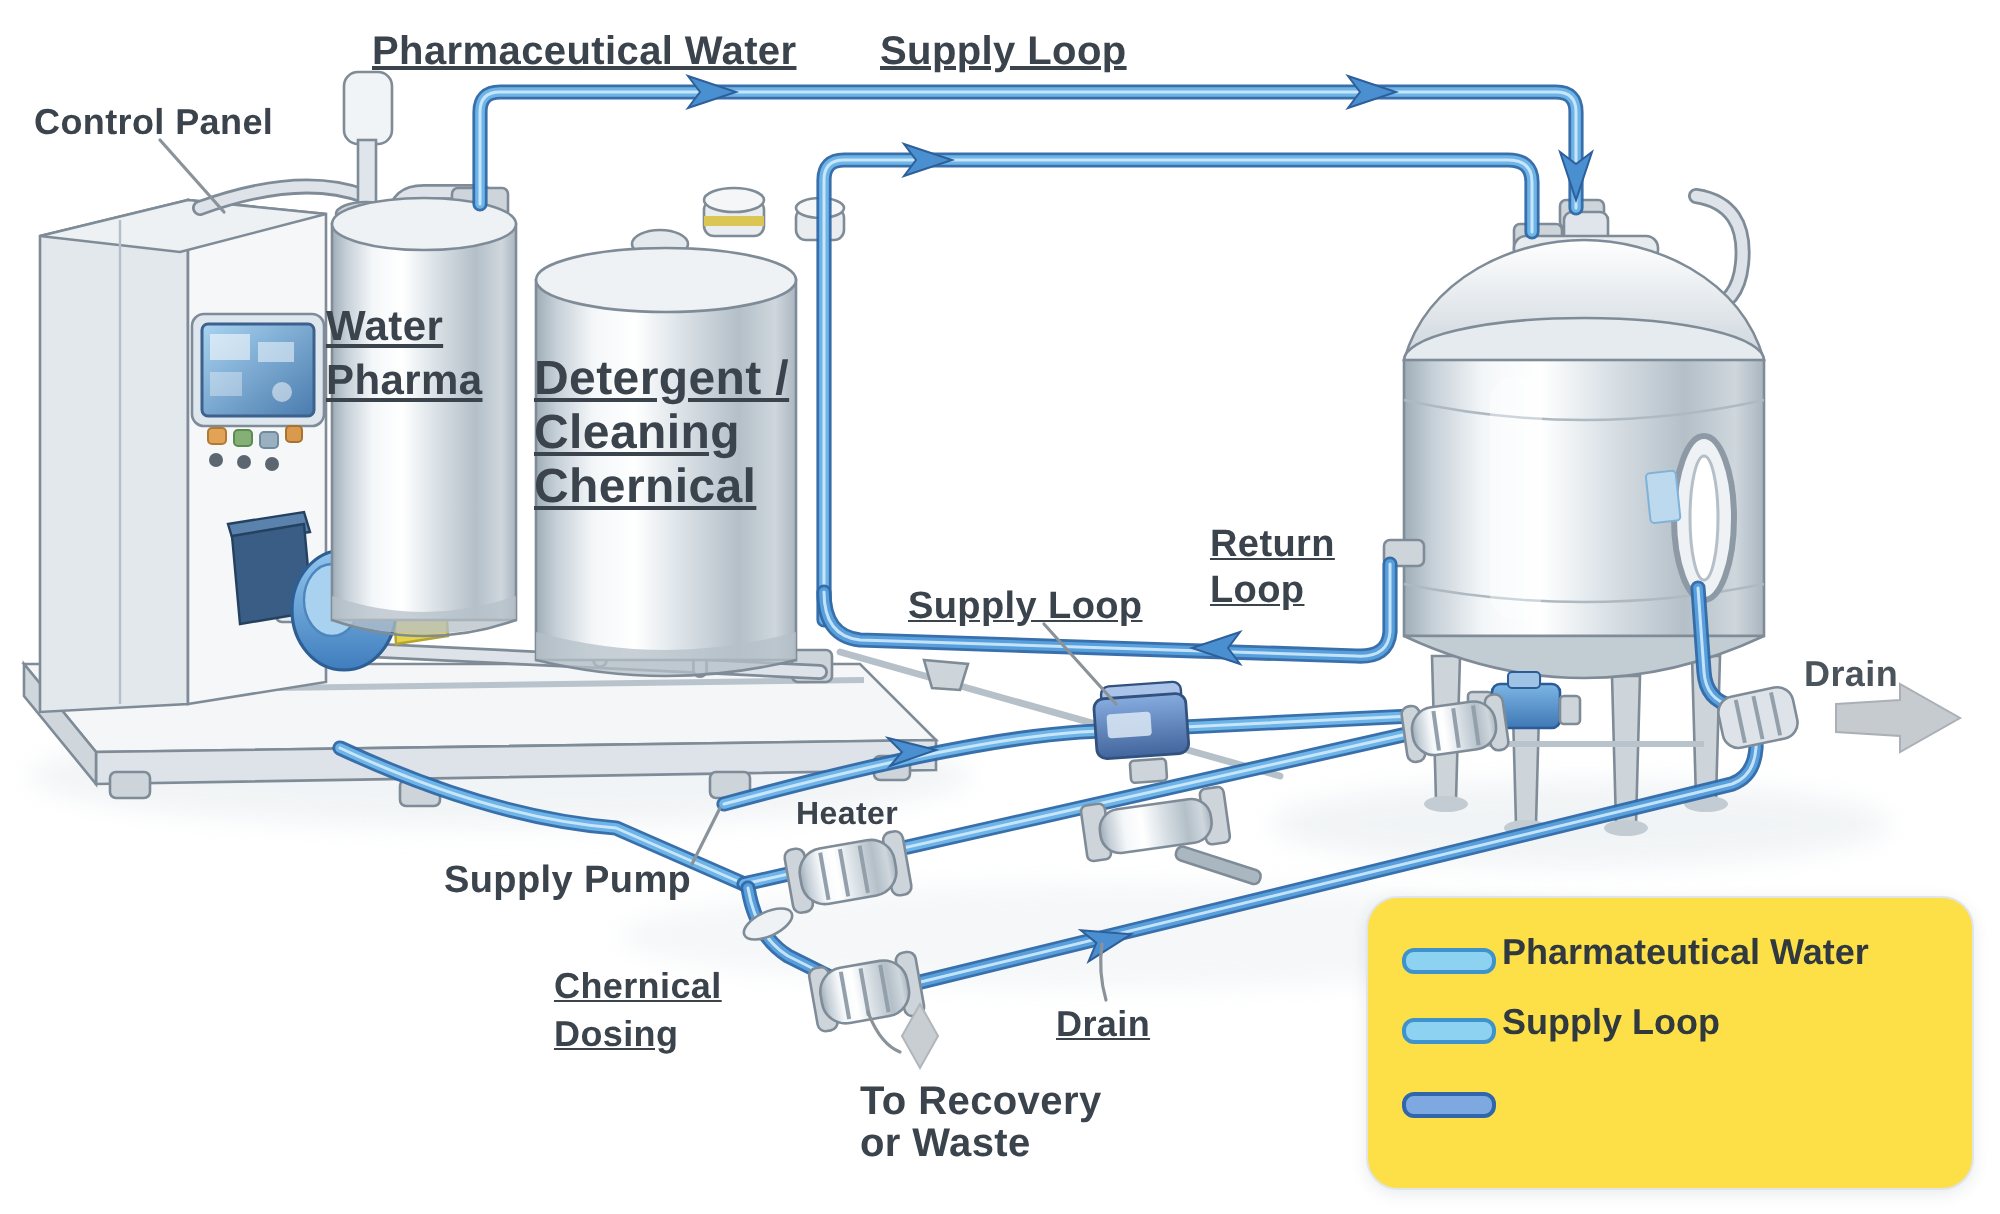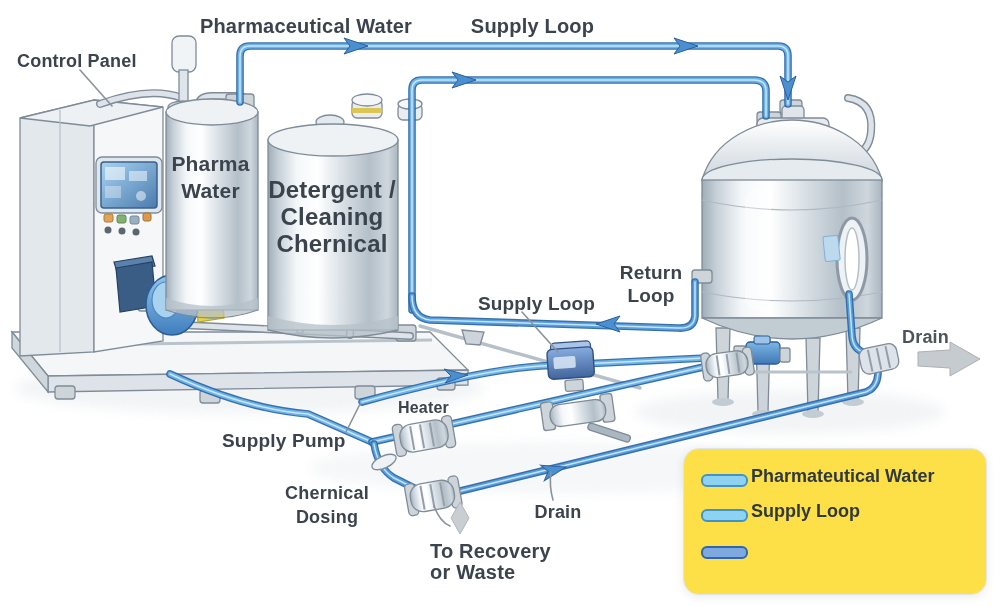--- a/index.html
+++ b/index.html
@@ -12,21 +12,21 @@
   .pC2{fill:none;stroke:#58a0dd;stroke-width:4.8;stroke-linecap:round;stroke-linejoin:round}
   .pH{fill:none;stroke:#d2eafb;stroke-width:1.5;stroke-linecap:round;stroke-linejoin:round;opacity:.9}
   .gO{fill:none;stroke:#7f8c98;stroke-width:8;stroke-linecap:round}
   .gC{fill:none;stroke:#dde3e8;stroke-width:5.2;stroke-linecap:round}
   .thin{fill:none;stroke:#b6c0c9;stroke-width:3.4;stroke-linecap:round}
   .leader{fill:none;stroke:#8a929a;stroke-width:1.6;stroke-linecap:round}
   .metal{stroke:#7f8c98;stroke-width:1.3}
   .arrowB{fill:#4a90d0;stroke:#2d5f9b;stroke-width:1}
   
   .lbl{position:absolute;color:#3b444c;font-weight:600;letter-spacing:.2px;line-height:1.18;}
-  .center{text-align:center;}
+  .center{text-decoration:underline;}
   
   #legend{position:absolute;left:683px;top:448px;width:302px;height:145px;background:#fde047;
           border:1.5px solid #e1e5e9;border-radius:16px;box-shadow:0 2px 8px rgba(40,60,80,.10);}
   .leg-swatch{position:absolute;left:17px;width:43px;height:9px;border-radius:6px;border:2px solid;}
   .leg-text{position:absolute;left:67px;font-size:18px;font-weight:600;color:#30393f;line-height:22px;}
 </style>
 </head>
 <body>
 
 <div id="stage">
@@ -327,22 +327,22 @@
   <polygon points="918,352 950,350 950,342 980,359 950,376 950,368 918,366" fill="#c6cbd0" stroke="#aab0b6" stroke-width="1"></polygon>
 </svg>
 
 <div class="lbl" style="left:17px;top:51px;width:130px;font-size:18px;">Control Panel</div>
 
 <div class="lbl center" style="left:186px;top:15px;width:240px;font-size:20px;">Pharmaceutical Water</div>
 
 <div class="lbl center" style="left:440px;top:15px;width:185px;font-size:20px;">Supply Loop</div>
 
 <div class="lbl center" style="left:163px;top:150px;width:95px;font-size:21px;line-height:27px;">
+  <div>Water</div>
   <div>Pharma</div>
-  <div>Water</div>
 </div>
 
 <div class="lbl center" style="left:267px;top:176px;width:130px;font-size:24px;line-height:27px;">
   <div>Detergent /</div>
   <div>Cleaning</div>
   <div>Chernical</div>
 </div>
 
 <div class="lbl center" style="left:454px;top:293px;width:165px;font-size:19px;">Supply Loop</div>
 

